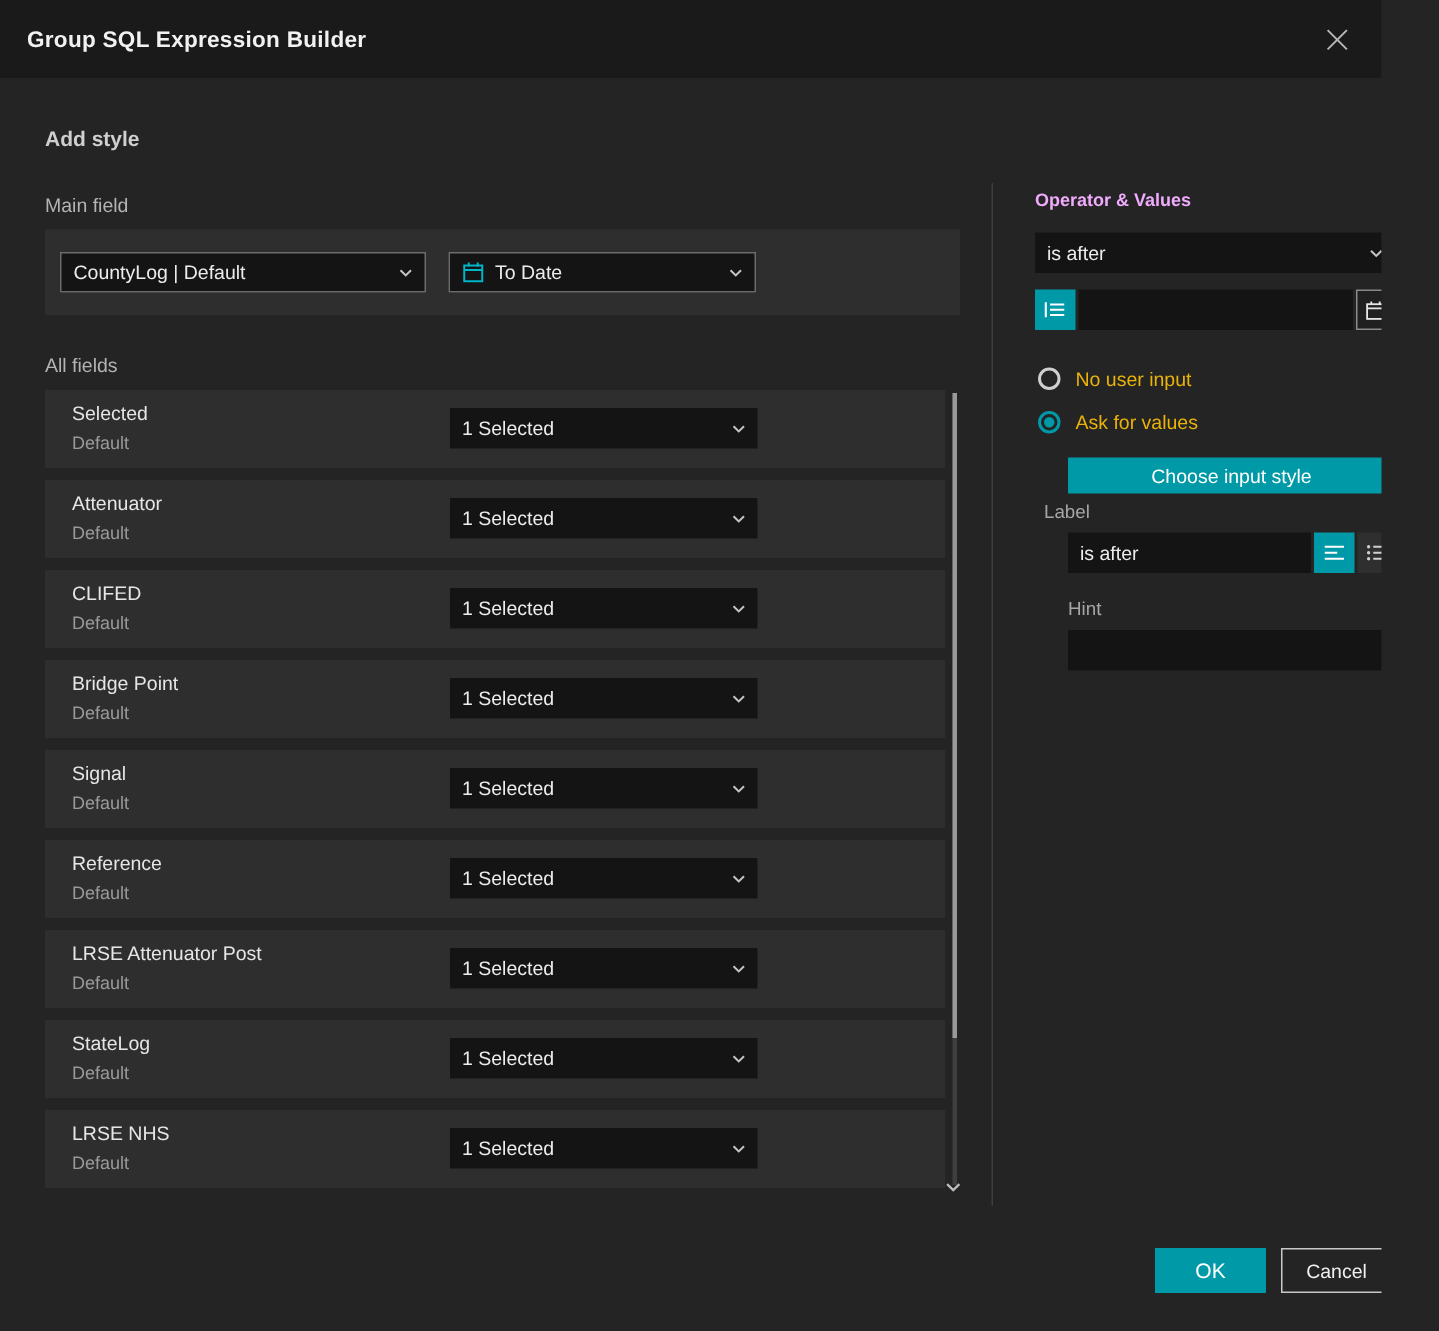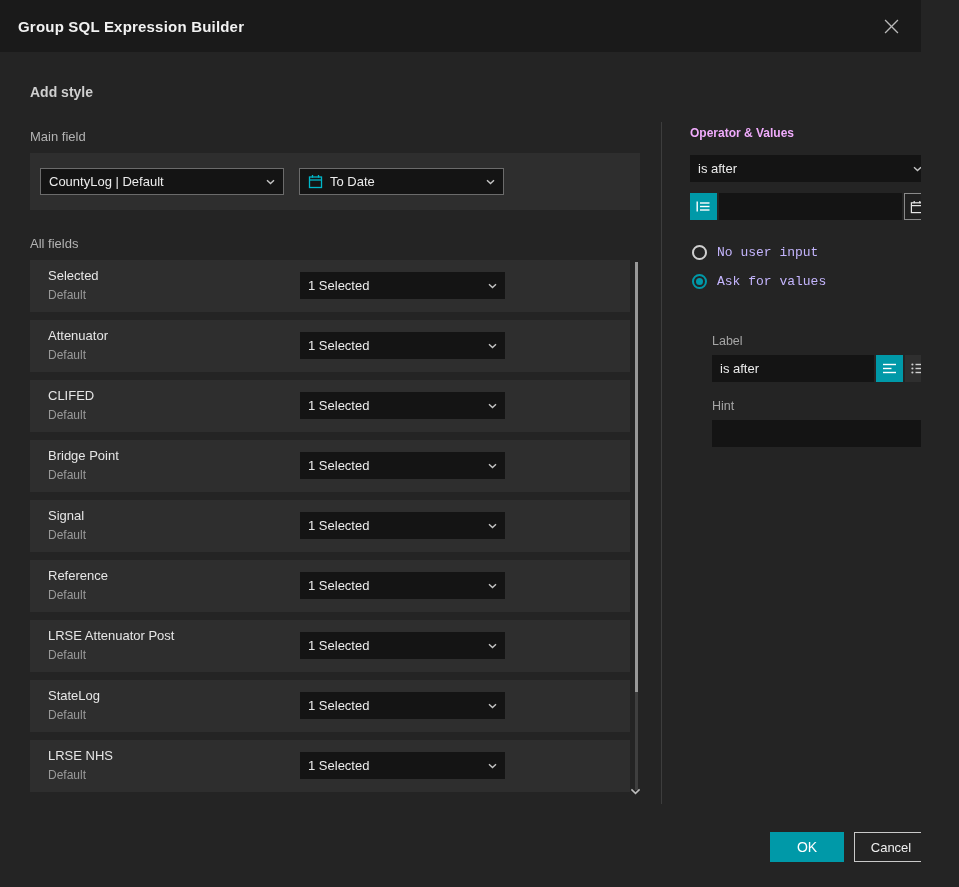--- a/index.html
+++ b/index.html
@@ -91,31 +91,31 @@
   .radio-row.second { top: 274px; }
   .radio-circle {
     width: 15px; height: 15px; border-radius: 50%;
     border: 2px solid #cfcfcf; position: relative; flex: 0 0 auto;
   }
   .radio-circle.selected { border-color: var(--accent, #0099a8); }
   .radio-circle.selected::after {
     content: ''; position: absolute; inset: 2px; border-radius: 50%;
     background: var(--accent, #0099a8);
   }
-  .radio-label { margin-left: 10px; font-size: 13px; color: #c4b5fd; font-family: Liberation Mono, monospace; }
+  .radio-label { margin-left: 10px; font-size: 13px; color: #eab308; }
 
   .choose-btn {
     position: absolute; left: 22px; top: 305px; width: 218px; height: 24px;
     background: var(--accent, #0099a8); color: #fff; border: none; cursor: pointer;
     font-size: 13px; font-family: inherit;
     display: flex; align-items: center; justify-content: center;
   }
 
   .cap { font-size: 12.5px; color: #a6a6a6; }
-  .label-caption { position: absolute; left: 22px; top: 334px; }
+  .label-caption { position: absolute; left: 6px; top: 334px; }
   .hint-caption  { position: absolute; left: 22px; top: 399px; }
 
   .label-input {
     position: absolute; left: 22px; top: 355px; width: 162px; height: 27px;
     background: #141414; border: none; outline: none;
     color: #ececec; font-size: 13px; padding: 0 8px; font-family: inherit;
   }
   .style-btn {
     position: absolute; top: 355px; width: 27px; height: 27px;
     border: none; cursor: pointer;
@@ -368,20 +368,21 @@
 
     <div class="radio-row first">
       <span class="radio-circle"></span>
       <span class="radio-label">No user input</span>
     </div>
     <div class="radio-row second">
       <span class="radio-circle selected"></span>
       <span class="radio-label">Ask for values</span>
     </div>
 
+    <button class="choose-btn">Choose input style</button>
 
     <div class="cap label-caption">Label</div>
     <input class="label-input" value="is after" style="">
     <button class="style-btn text-style">
       <span style="display:flex;">
         <svg width="13" height="11" viewBox="0 0 13 11" fill="none" stroke="#ffffff" stroke-width="1.4">
             <line x1="0" y1="1.5" x2="13" y2="1.5"></line>
             <line x1="0" y1="5.5" x2="8.5" y2="5.5"></line>
             <line x1="0" y1="9.5" x2="13" y2="9.5"></line>
           </svg>

